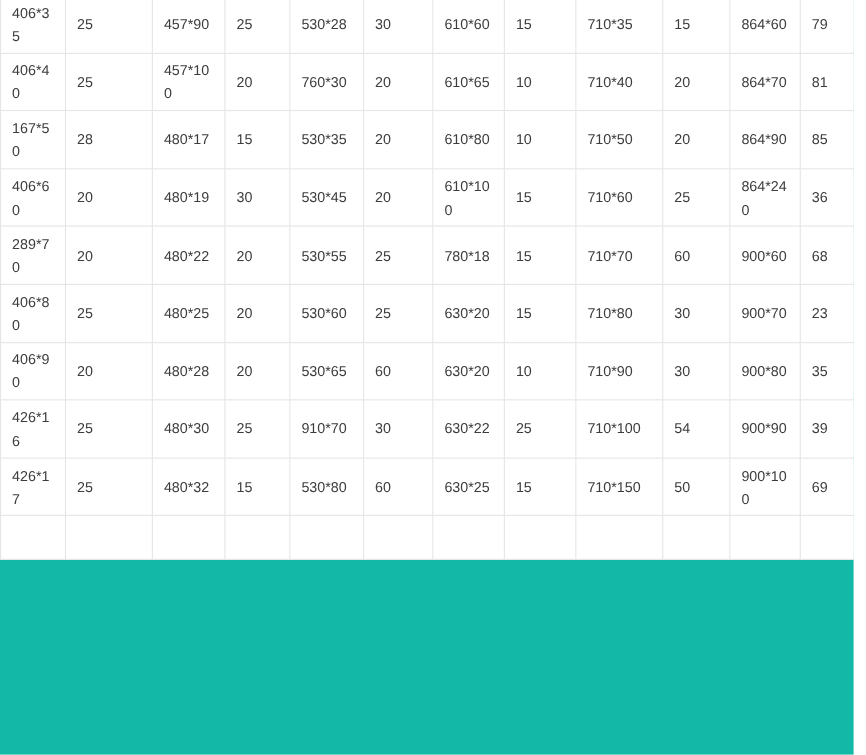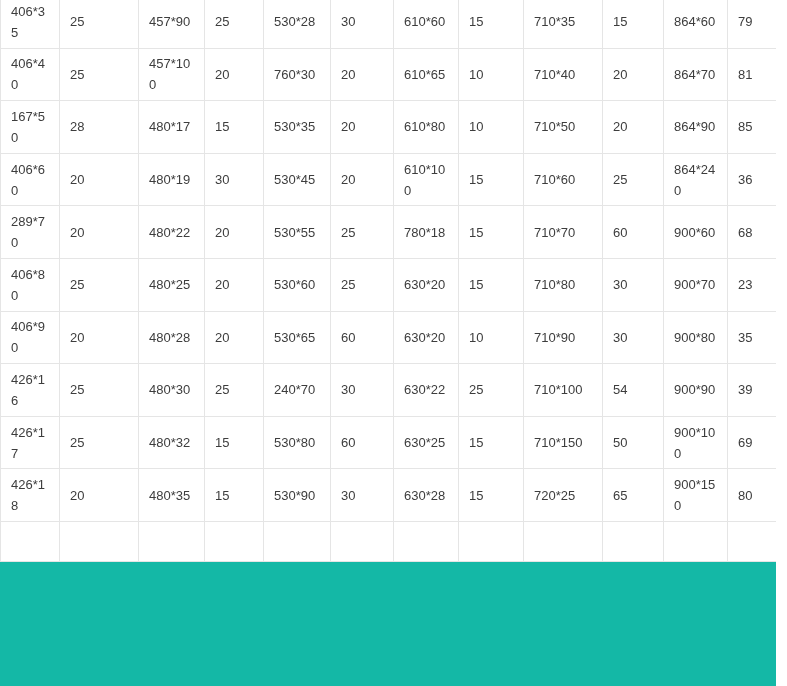--- a/index.html
+++ b/index.html
@@ -178,21 +178,21 @@
           <td>710*90</td>
           <td>30</td>
           <td>900*80</td>
           <td>35</td>
         </tr>
         <tr>
           <td>426*16</td>
           <td>25</td>
           <td>480*30</td>
           <td>25</td>
-          <td>240*70</td>
+          <td>910*70</td>
           <td>30</td>
           <td>630*22</td>
           <td>25</td>
           <td>710*100</td>
           <td>54</td>
           <td>900*90</td>
           <td>39</td>
         </tr>
         <tr>
           <td>426*17</td>
@@ -200,34 +200,20 @@
           <td>480*32</td>
           <td>15</td>
           <td>530*80</td>
           <td>60</td>
           <td>630*25</td>
           <td>15</td>
           <td>710*150</td>
           <td>50</td>
           <td>900*100</td>
           <td>69</td>
-        </tr>
-        <tr>
-          <td>426*18</td>
-          <td>20</td>
-          <td>480*35</td>
-          <td>15</td>
-          <td>530*90</td>
-          <td>30</td>
-          <td>630*28</td>
-          <td>15</td>
-          <td>720*25</td>
-          <td>65</td>
-          <td>900*150</td>
-          <td>80</td>
         </tr>
         <tr class="partial">
           <td></td>
           <td></td>
           <td></td>
           <td></td>
           <td></td>
           <td></td>
           <td></td>
           <td></td>

